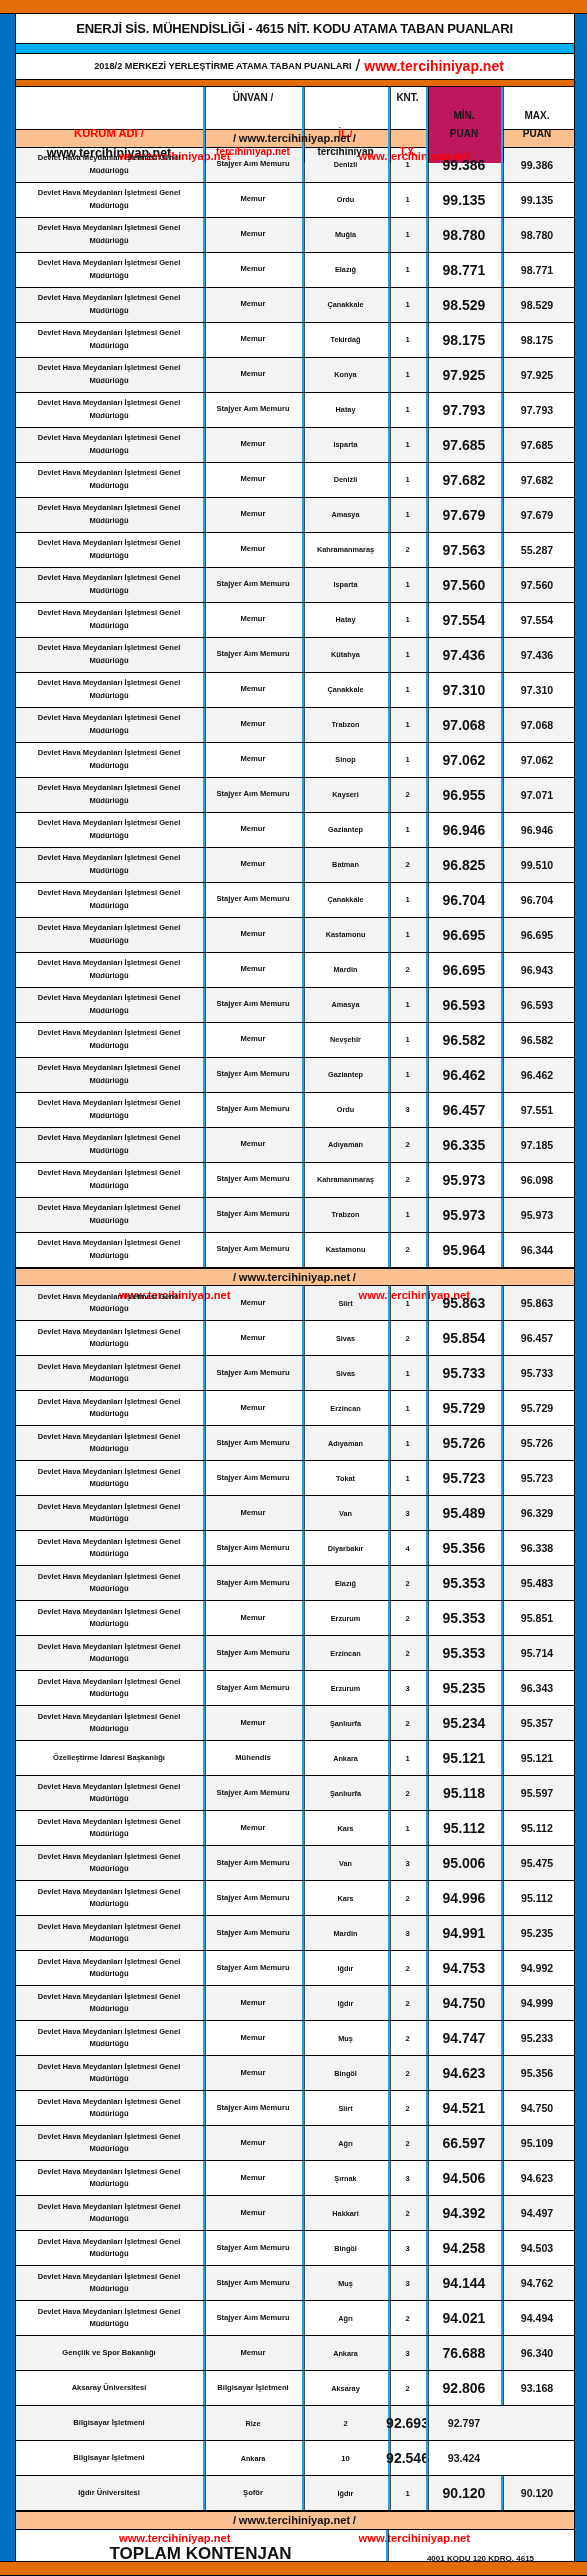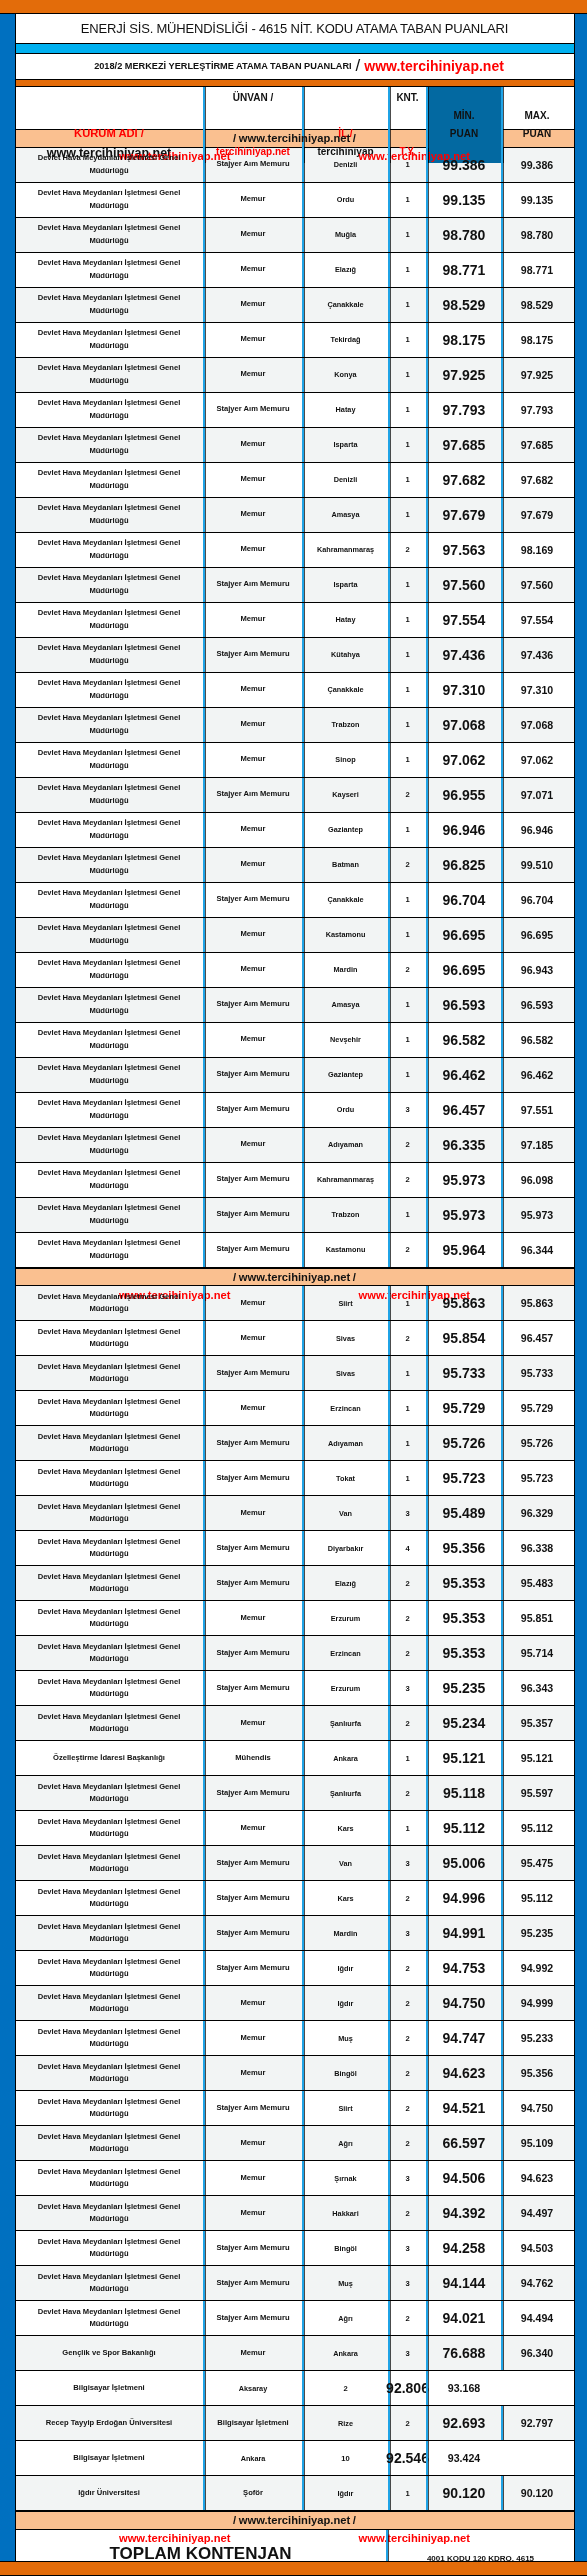--- a/index.html
+++ b/index.html
@@ -4,35 +4,35 @@
 <style>
   html, body { margin: 0; padding: 0; }
   body {
     width: 588px; height: 2576px; position: relative; overflow: hidden;
     background: #0070c0;
     font-family: "Liberation Sans", sans-serif;
   }
   .top-bar { position: absolute; left: 0; top: 0; width: 588px; height: 12.5px; background: #e36c0a; border-bottom: 1.3px solid #000; }
   .bottom-bar { position: absolute; left: 0; top: 2561px; width: 588px; height: 12.5px; background: #e36c0a; border-top: 1.3px solid #000; border-bottom: 1.3px solid #000; }
   .sheet { position: absolute; left: 14.5px; top: 14px; width: 558px; background: #fff; border-left: 1.3px solid #000; border-right: 1.3px solid #000; }
-  .title-row { height: 29px; display: flex; align-items: center; justify-content: center; font-weight: normal; font-size: 13px; color: #111; border-bottom: 1.3px solid #000; letter-spacing: -0.2px; }
+  .title-row { height: 29px; display: flex; align-items: center; justify-content: center; font-weight: bold; font-size: 13px; color: #111; border-bottom: 1.3px solid #000; letter-spacing: -0.2px; }
   .cyan-bar { height: 8.6px; background: #00b0f0; border-bottom: 1.3px solid #000; }
   .sub-row { height: 25px; display: flex; align-items: center; justify-content: center; font-weight: bold; font-size: 9.2px; color: #111; border-bottom: 1.3px solid #000; padding-left: 9px; }
   .sub-row .slash { font-size: 17px; font-weight: normal; margin: 0 4px; }
   .sub-row .site { color: #ff0000; font-size: 14px; }
   .orange-bar { height: 6.6px; background: #e36c0a; border-bottom: 1.3px solid #000; }
   .grid-row { display: grid; grid-template-columns: 187px 99px 86px 38px 75px 71px; }
   .grid-row > div { display: flex; flex-direction: column; align-items: center; justify-content: center; text-align: center; }
   .grid-row > div + div { border-left: 2px solid #1fa3e6; box-shadow: inset 0.7px 0 0 #000; }
   .head-row { height: 42px; border-bottom: 1.3px solid #000; font-weight: bold; }
   .head-row .h1 { font-size: 11.2px; line-height: 20px; }
   .head-row .h2 { font-size: 10px; line-height: 18.5px; }
   .red { color: #ff0000; margin-top: 36px; }
   .blk { color: #111; }
-  .head-row .yellow { background: #0369a1; }
+  .head-row .yellow { background: #be185d; }
   .head-row .small { font-size: 10px; }
   .banner { height: 16.5px; background: #fac090; border-bottom: 1.3px solid #000; border-top: 0; display: flex; align-items: center; justify-content: center; font-weight: bold; font-size: 11.2px; color: #111; }
   .banner.mid { border-top: 1.3px solid #000; height: 16.5px; }
   .banner .red { color: #ff0000; }
   .banner .sep { margin: 0 2.6px; }
   .data-row { height: 34px; border-bottom: 0.7px solid #000; font-weight: bold; color: #111; }
   .data-row:nth-child(odd) { background: #f2f4f4; }
   .data-row:nth-child(even) { background: #ffffff; }
   .data-row .kurum { font-size: 7.6px; line-height: 12.5px; padding: 0 10.6px; }
   .data-row .unvan { font-size: 7.6px; line-height: 12.5px; padding: 0 6.6px; }
@@ -182,21 +182,21 @@
     <div class="knt">1</div>
     <div class="min">97.679</div>
     <div class="max">97.679</div>
   </div>
       <div class="grid-row data-row">
     <div class="kurum">Devlet Hava Meydanları İşletmesi Genel Müdürlüğü</div>
     <div class="unvan">Memur</div>
     <div class="il">Kahramanmaraş</div>
     <div class="knt">2</div>
     <div class="min">97.563</div>
-    <div class="max">98.169</div>
+    <div class="max">55.287</div>
   </div>
       <div class="grid-row data-row">
     <div class="kurum">Devlet Hava Meydanları İşletmesi Genel Müdürlüğü</div>
     <div class="unvan">Stajyer Aım Memuru</div>
     <div class="il">Isparta</div>
     <div class="knt">1</div>
     <div class="min">97.560</div>
     <div class="max">97.560</div>
   </div>
       <div class="grid-row data-row">
@@ -604,28 +604,28 @@
   </div>
       <div class="grid-row data-row">
     <div class="kurum">Gençlik ve Spor Bakanlığı</div>
     <div class="unvan">Memur</div>
     <div class="il">Ankara</div>
     <div class="knt">3</div>
     <div class="min">76.688</div>
     <div class="max">96.340</div>
   </div>
       <div class="grid-row data-row">
+    <div class="kurum">Aksaray Üniversitesi</div>
     <div class="unvan">Bilgisayar İşletmeni</div>
     <div class="il">Aksaray</div>
     <div class="knt">2</div>
     <div class="min">92.806</div>
     <div class="max">93.168</div>
   </div>
       <div class="grid-row data-row">
-    <div class="kurum">Recep Tayyip Erdoğan Üniversitesi</div>
     <div class="unvan">Bilgisayar İşletmeni</div>
     <div class="il">Rize</div>
     <div class="knt">2</div>
     <div class="min">92.693</div>
     <div class="max">92.797</div>
   </div>
       <div class="grid-row data-row">
     <div class="unvan">Bilgisayar İşletmeni</div>
     <div class="il">Ankara</div>
     <div class="knt">10</div>

